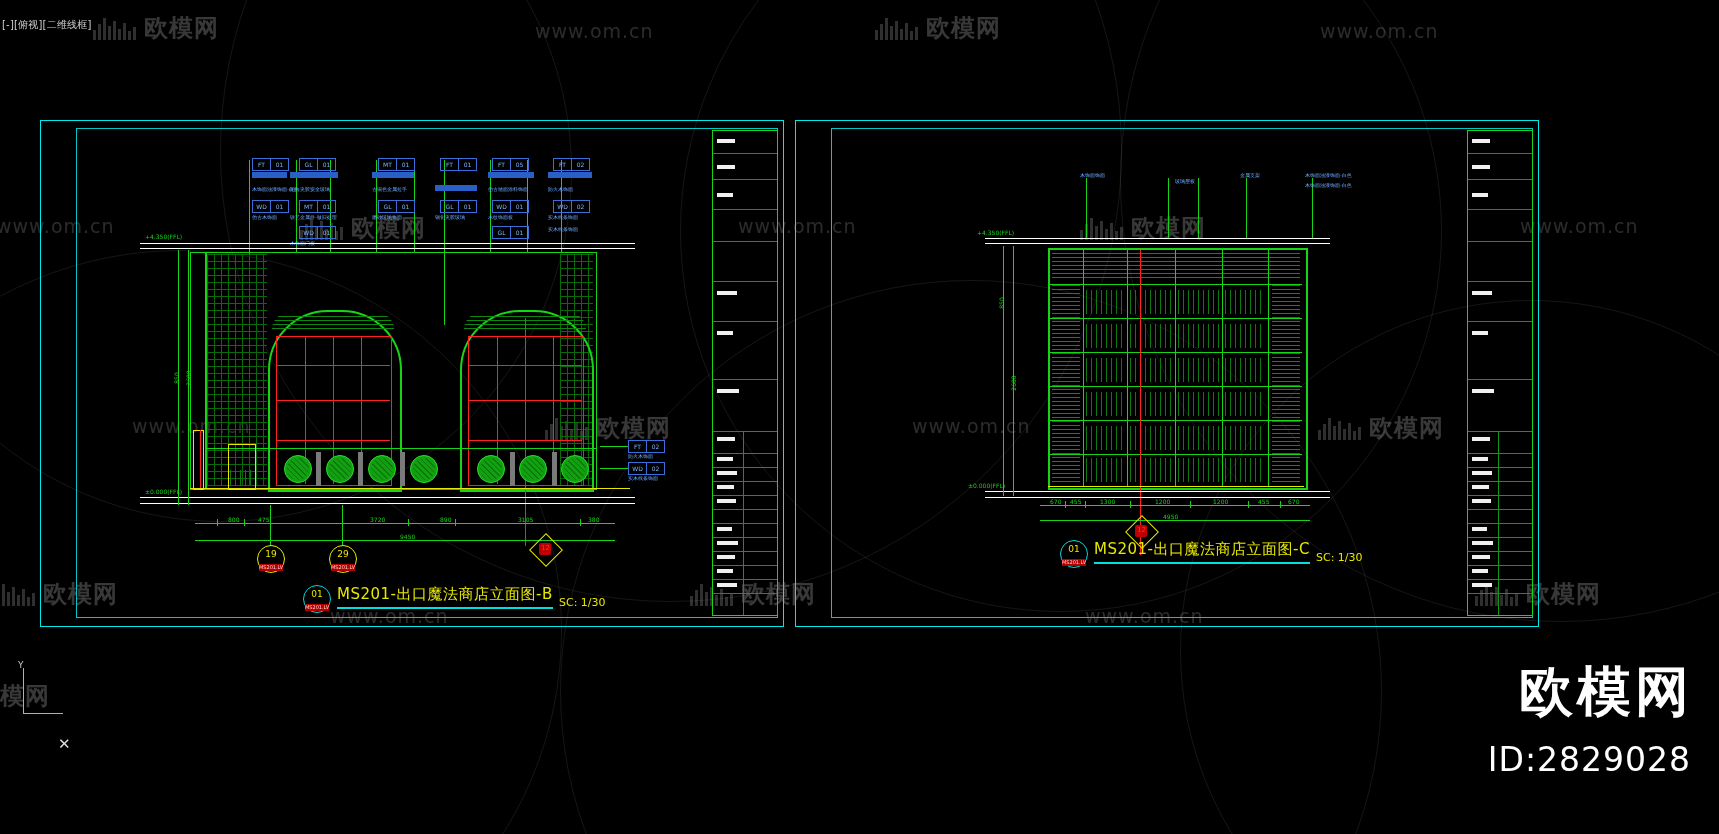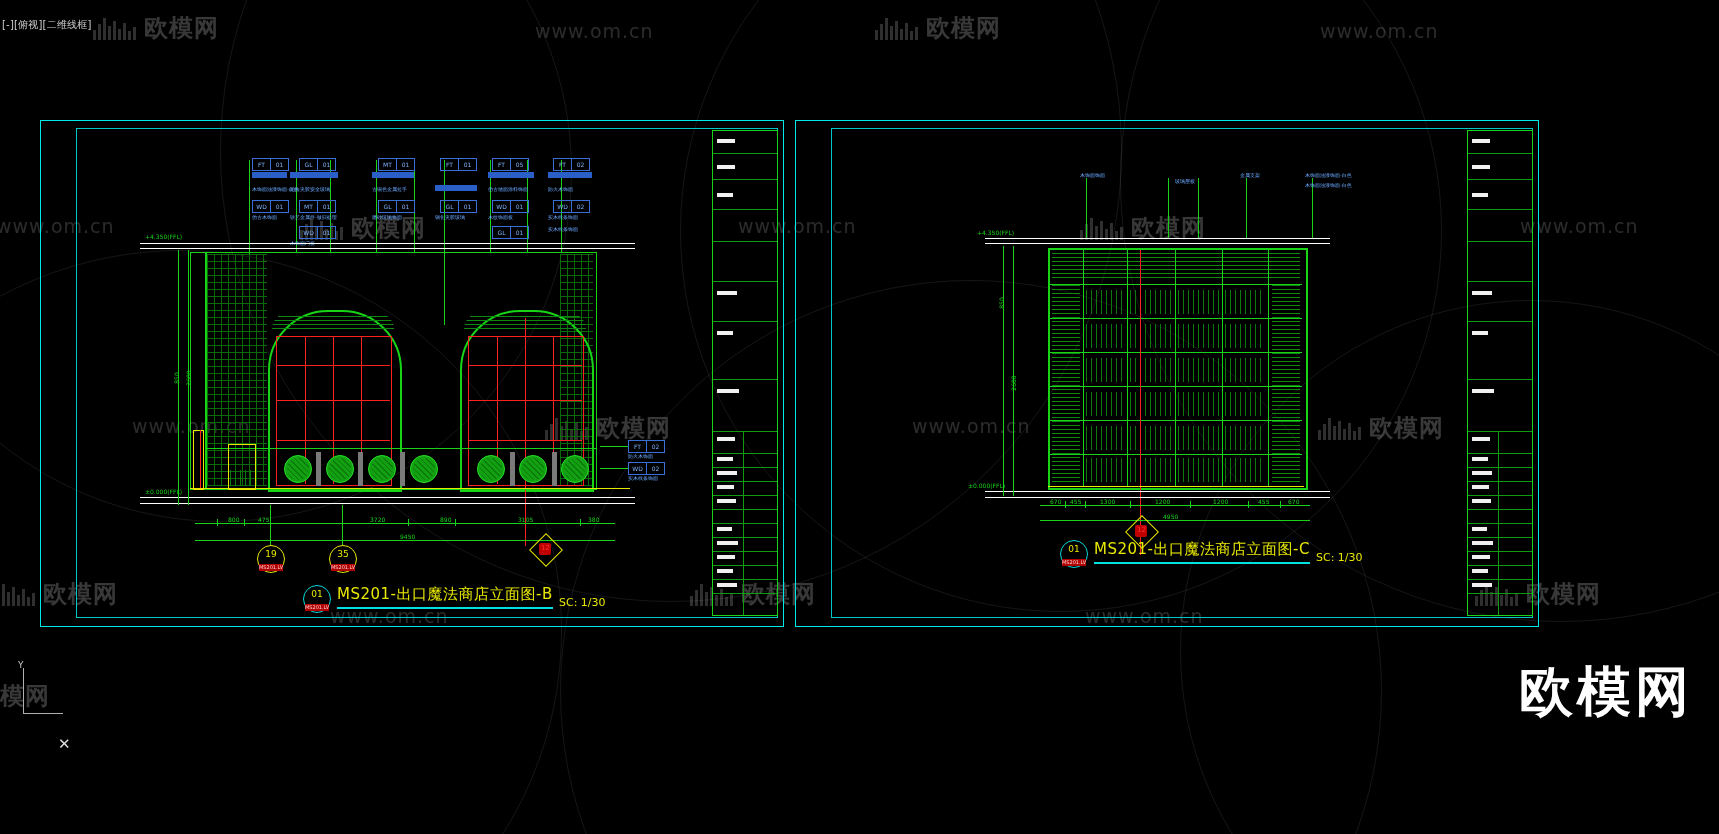--- a/index.html
+++ b/index.html
@@ -487,21 +487,21 @@
     <div class="dimtxt" style="left:440px;top:516px;">890</div>
     <div class="dimtxt" style="left:518px;top:516px;">3105</div>
     <div class="dimtxt" style="left:588px;top:516px;">380</div>
     <div class="dimtxt" style="left:400px;top:533px;">9450</div>
 
     <div class="bub" style="left:257px;top:545px;">
       <div class="n">19</div>
       <div class="s">MS201.LW</div>
     </div>
     <div class="bub" style="left:329px;top:545px;">
-      <div class="n">35</div>
+      <div class="n">29</div>
       <div class="s">MS201.LW</div>
     </div>
     <div class="ln v gr" style="left:270px;top:505px;height:40px;"></div>
     <div class="ln v gr" style="left:342px;top:505px;height:40px;"></div>
 
     <div class="sect" style="left:534px;top:538px;"></div>
     <div class="sect-in" style="left:539px;top:543px;"></div>
     <div class="t t-rd" style="left:541px;top:545px;font-size:7px;">12</div>
 
     <div class="bub cyan" style="left:303px;top:585px;">
@@ -661,20 +661,21 @@
     <div class="title-wrap" style="left:1094px;top:540px;">
       <div>
         <div class="title-main">MS201-出口魔法商店立面图-C</div>
         <div class="title-rule" style="width:216px;margin-top:3px;"></div>
       </div>
       <div class="title-sc" style="margin-left:6px;">SC: 1/30</div>
     </div>
   </div>
 
   <div class="wm-big">欧模网</div>
+  <div class="wm-id">ID:2829028</div>
 
   <div class="ucs" style="left:18px;top:660px;">Y</div>
   <div>
     <div class="ln v gy" style="left:23px;top:668px;height:46px;background:#b0b0b0;"></div>
     <div class="ln h gy" style="left:23px;top:713px;width:40px;background:#b0b0b0;"></div>
   </div>
   <div class="crosshair" style="left:58px;top:735px;">✕</div>
 
 </div>
 

